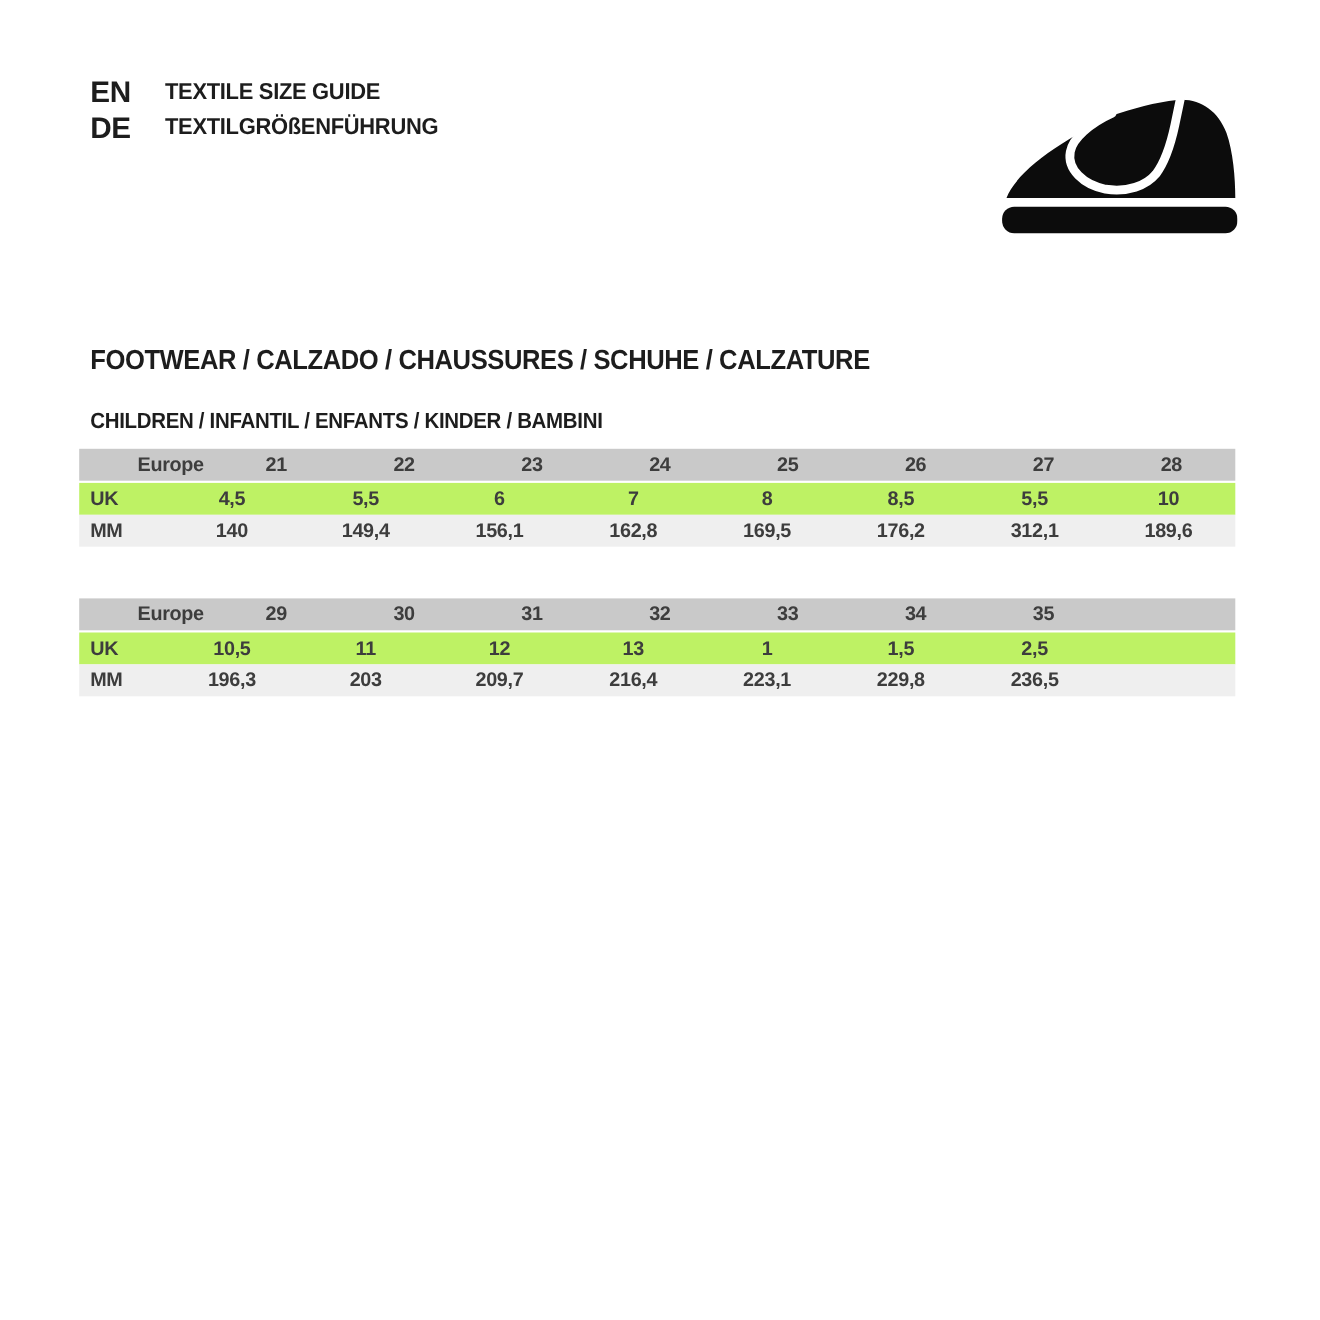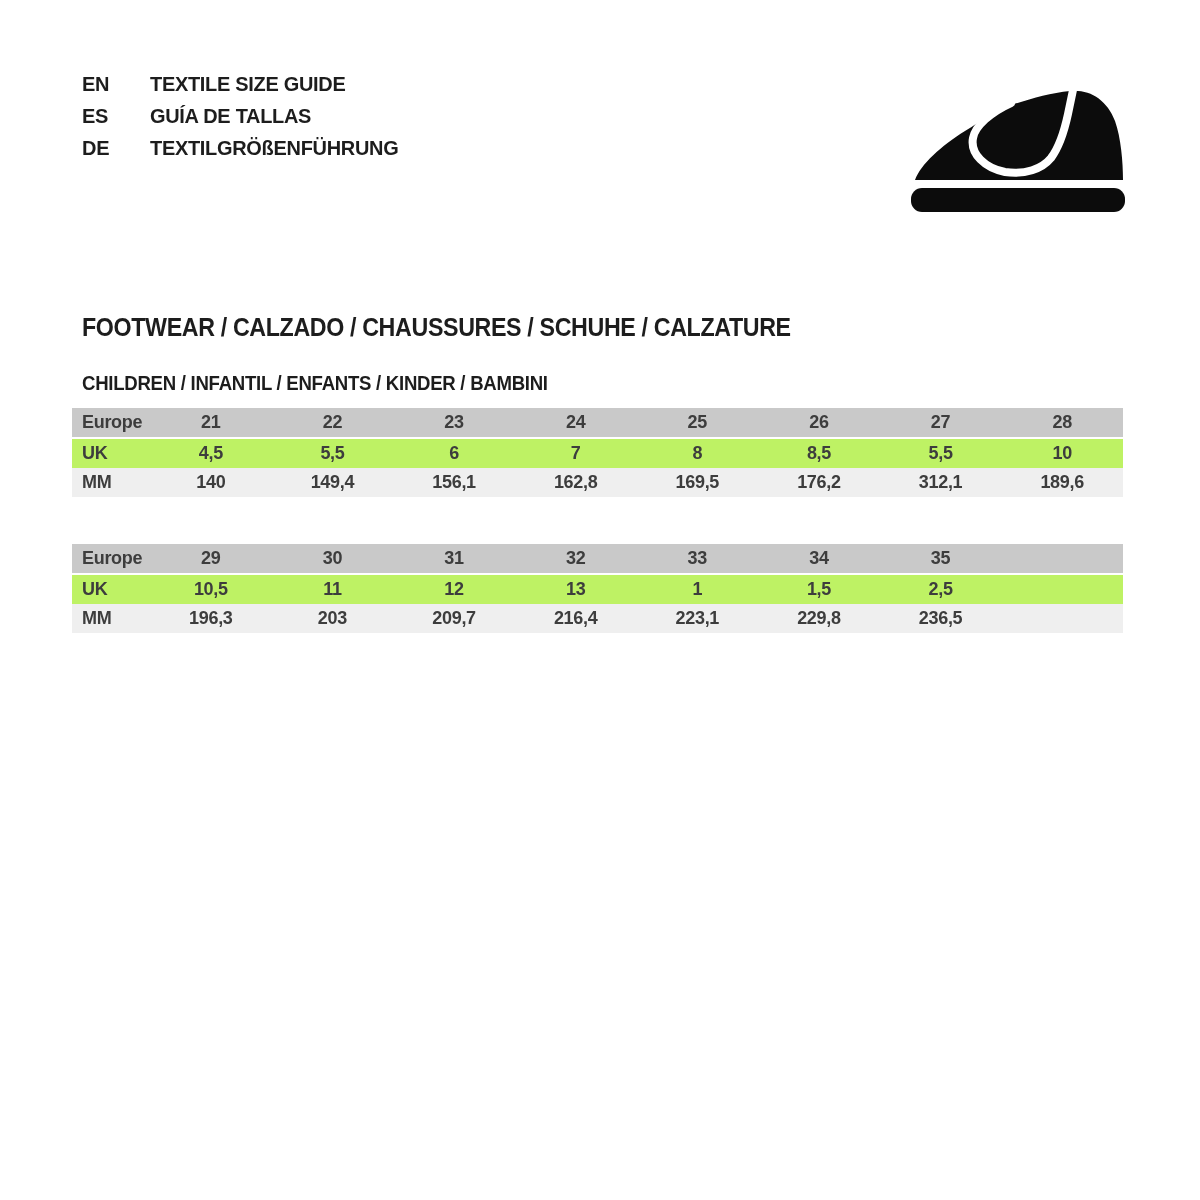--- a/index.html
+++ b/index.html
@@ -9,21 +9,21 @@
     font-family: "Liberation Sans", sans-serif;
     -webkit-font-smoothing: antialiased;
   }
 
   
   .lang-block {
     position: absolute; left: 82px; top: 68px;
   }
   .lang-row { display: flex; height: 32px; align-items: center; }
   .lang-code {
-    width: 68px; font-size: 20px; font-weight: 700; color: #1d1d1d;
+    width: 68px; font-size: 27px; font-weight: 700; color: #1d1d1d;
     letter-spacing: -0.3px;
   }
   .lang-label {
     font-size: 21px; font-weight: 700; color: #1d1d1d;
     letter-spacing: -0.3px; white-space: nowrap;
     transform: scaleX(0.95); transform-origin: 0 50%;
   }
 
   
   .shoe-icon {
@@ -48,41 +48,37 @@
   .size-table {
     position: absolute; left: 72px; width: 1051px;
   }
   .size-table.first  { top: 408px; }
   .size-table.second { top: 544px; }
   .trow {
     display: grid;
     grid-template-columns: 78px repeat(8, 1fr);
     height: 29px; line-height: 29px;
   }
-  .trow.header { background: #c9c9c9; margin-bottom: 2px; }
+  .trow.header { background: #c9c9c9; margin-bottom: 2px; padding-left: 43px; }
   .trow.plain  { background: #bef264; }
   .trow.alt    { background: #efefef; }
   .cell {
     font-size: 18px; font-weight: 700; color: #3d3d3d;
     text-align: center; letter-spacing: -0.3px;
     overflow: hidden; white-space: nowrap;
   }
   .cell.label { text-align: left; padding-left: 10px; }
 </style>
 </head>
 <body>
 
 <div class="lang-block">
     <div class="lang-row">
       <div class="lang-code">EN</div>
       <div class="lang-label">TEXTILE SIZE GUIDE</div>
-    </div>
-    <div class="lang-row">
-      <div class="lang-code">ES</div>
-      <div class="lang-label">GUÍA DE TALLAS</div>
     </div>
     <div class="lang-row">
       <div class="lang-code">DE</div>
       <div class="lang-label">TEXTILGRÖßENFÜHRUNG</div>
     </div>
   </div>
 
 <div class="shoe-icon">
   <svg viewBox="0 0 240 140" width="240" height="140" aria-hidden="true">
 

